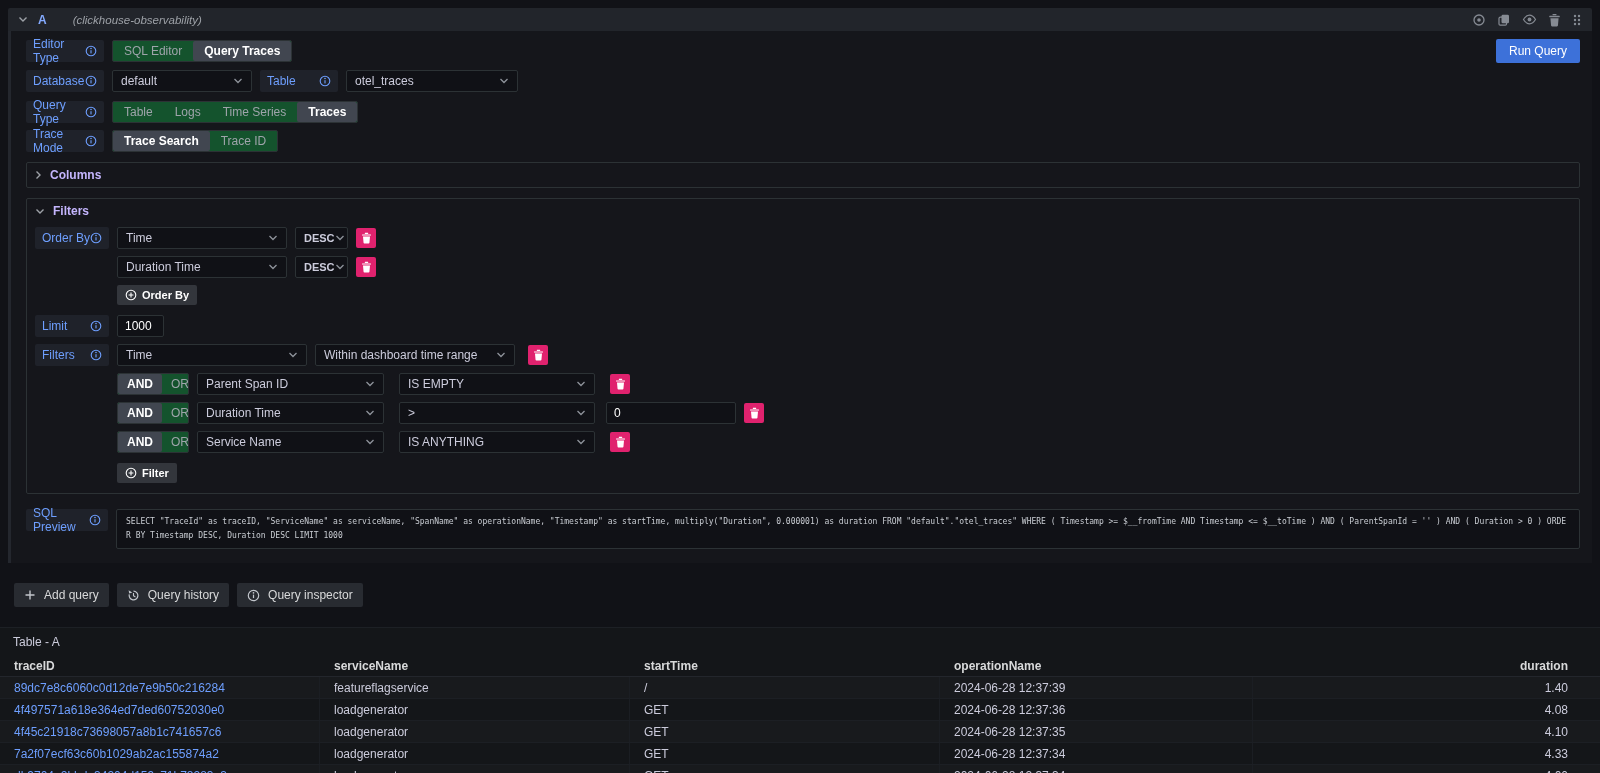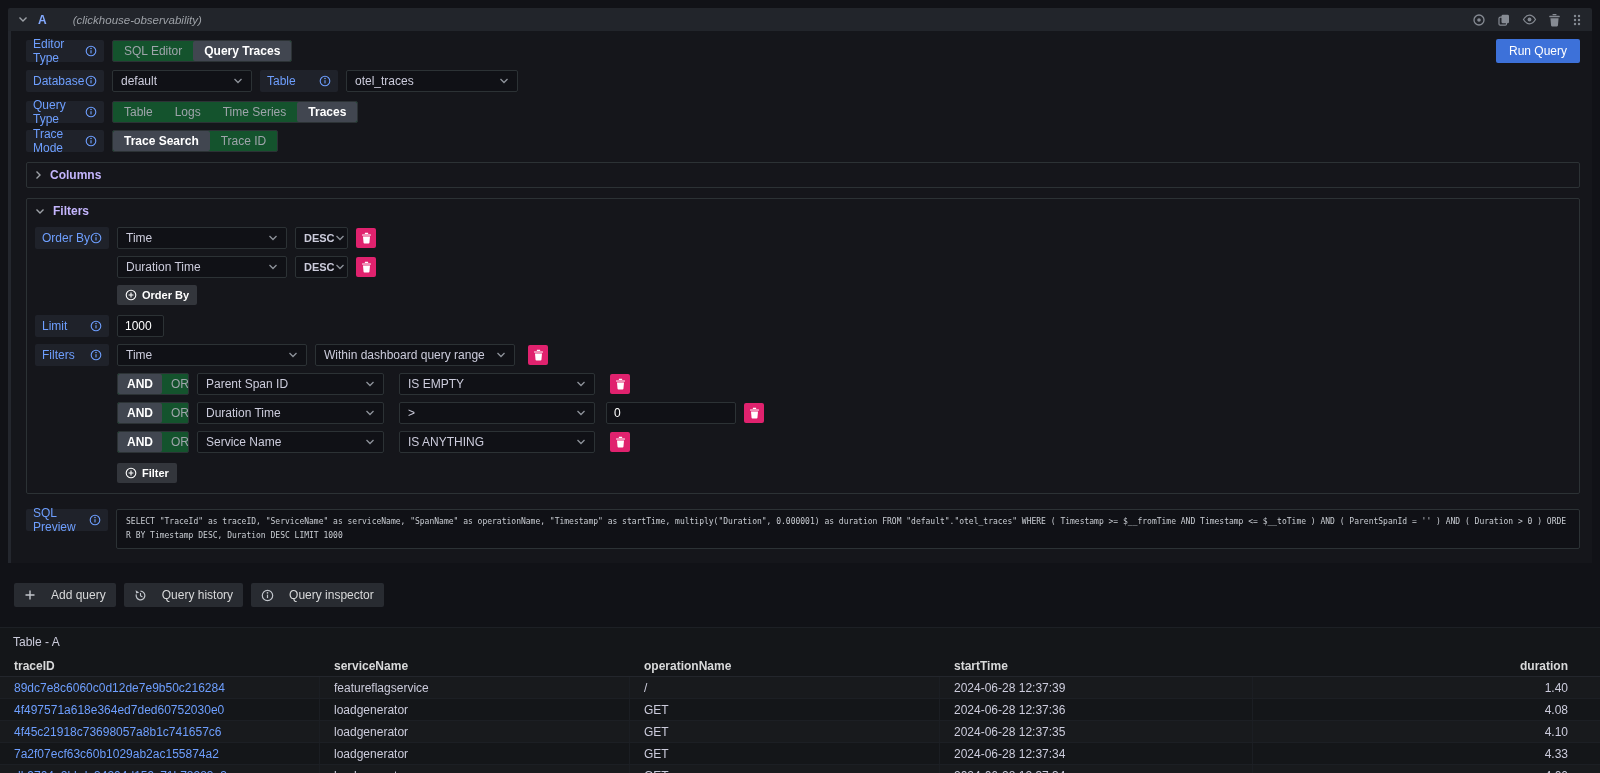--- a/index.html
+++ b/index.html
@@ -74,21 +74,21 @@
   .sqlbox {
     align-self:stretch; flex:1; border:1px solid #2c3235; border-radius:2px;
     background:#101116; padding:5px 9px;
     font-family:"DejaVu Sans Mono", monospace; font-size:8px; line-height:14px;
     color:#c9cdd3; word-break:break-all; min-height:34px;
   }
 
   .qe-footer { display:flex; gap:8px; margin:20px 0 0 6px; }
   .fbtn {
     height:24px; background:#282b31; border-radius:2px;
-    display:flex; align-items:center; gap:15px; padding:0 10px;
+    display:flex; align-items:center; gap:8px; padding:0 10px;
     color:#d8d9da; font-weight:500;
   }
   .fbtn .fi { color:#c2c6cc; }
 
   
   .panel { margin-top:20px; background:#141619; border-top:1px solid #1d2025; }
   .panel-title { height:27px; display:flex; align-items:center; padding-left:13px; color:#ccccdc; }
   .trow {
     display:grid; grid-template-columns:320px 310px 310px 313px 1fr;
     height:22px; align-items:center;
@@ -370,21 +370,21 @@
           </div>
           <div class="select" style="width:190px">
             <span>Time</span>
             <span>
                 <svg width="10" height="6" viewBox="0 0 10 6">
                   <path d="M1.5 1 L5 4.5 L8.5 1" fill="none" stroke="#8e939b" stroke-width="1.3"></path>
                 </svg>
               </span>
           </div>
           <div class="select" style="width:200px">
-            <span>Within dashboard query range</span>
+            <span>Within dashboard time range</span>
             <span>
                 <svg width="10" height="6" viewBox="0 0 10 6">
                   <path d="M1.5 1 L5 4.5 L8.5 1" fill="none" stroke="#8e939b" stroke-width="1.3"></path>
                 </svg>
               </span>
           </div>
           <div class="trash" style="margin-left:5px">
             <svg width="11" height="12" viewBox="0 0 11 12" fill="#fff">
                 <rect x="1" y="2.4" width="9" height="1.2" rx=".3"></rect>
                 <rect x="3.8" y="0.8" width="3.4" height="1.1" rx=".3"></rect>
@@ -545,22 +545,22 @@
   </div>
 
 </div>
 
 <div class="panel">
   <div class="panel-title">Table - A</div>
 
   <div class="trow thead">
     <div>traceID</div>
     <div>serviceName</div>
+    <div>startTime</div>
     <div>operationName</div>
-    <div>startTime</div>
     <div class="dur">duration</div>
   </div>
 
   <div class="tbody">
     <div class="trow">
       <div class="link">89dc7e8c6060c0d12de7e9b50c216284</div>
       <div>featureflagservice</div>
       <div>/</div>
       <div>2024-06-28 12:37:39</div>
       <div class="dur">1.40</div>

